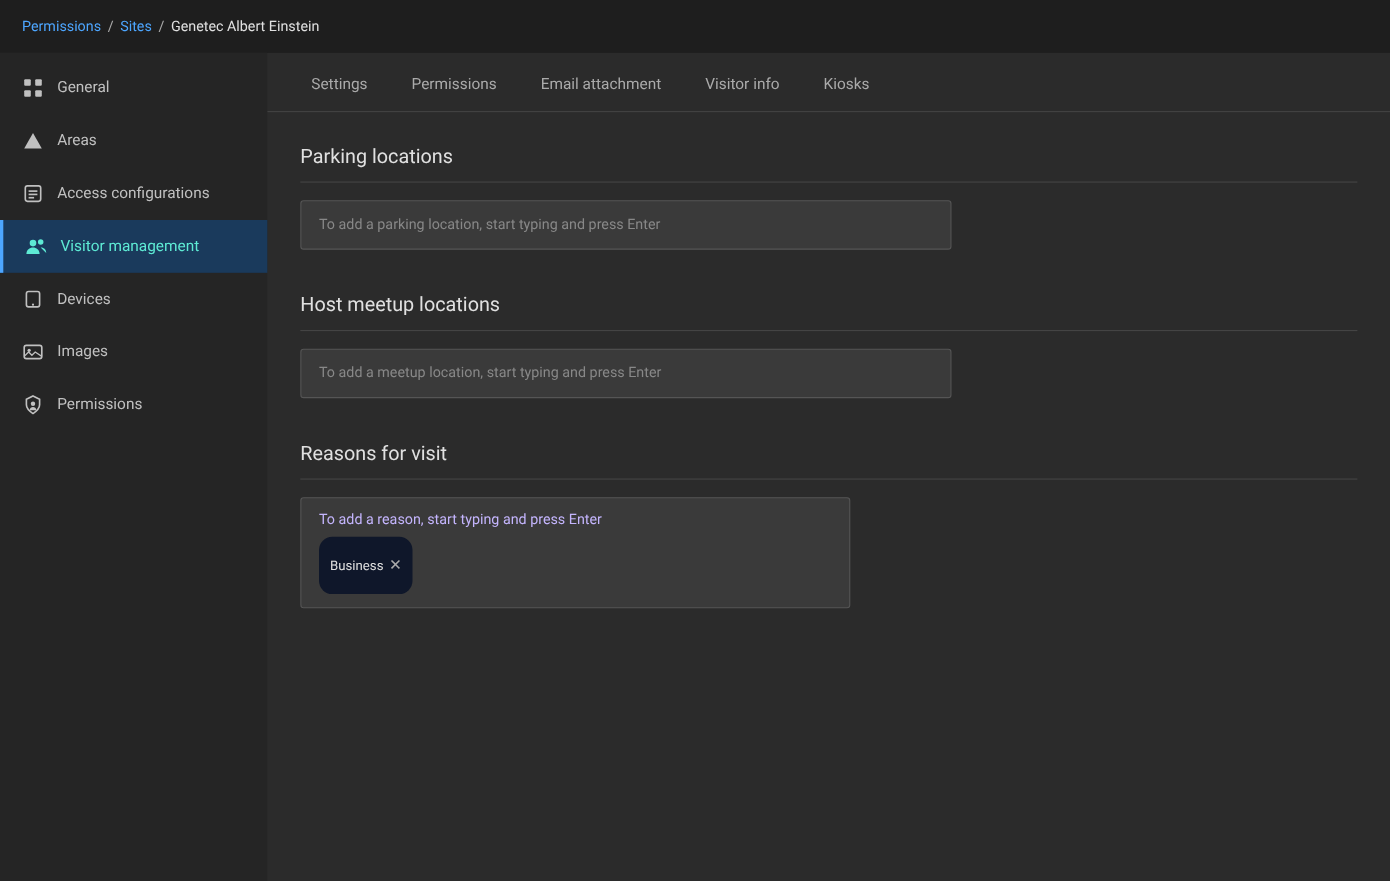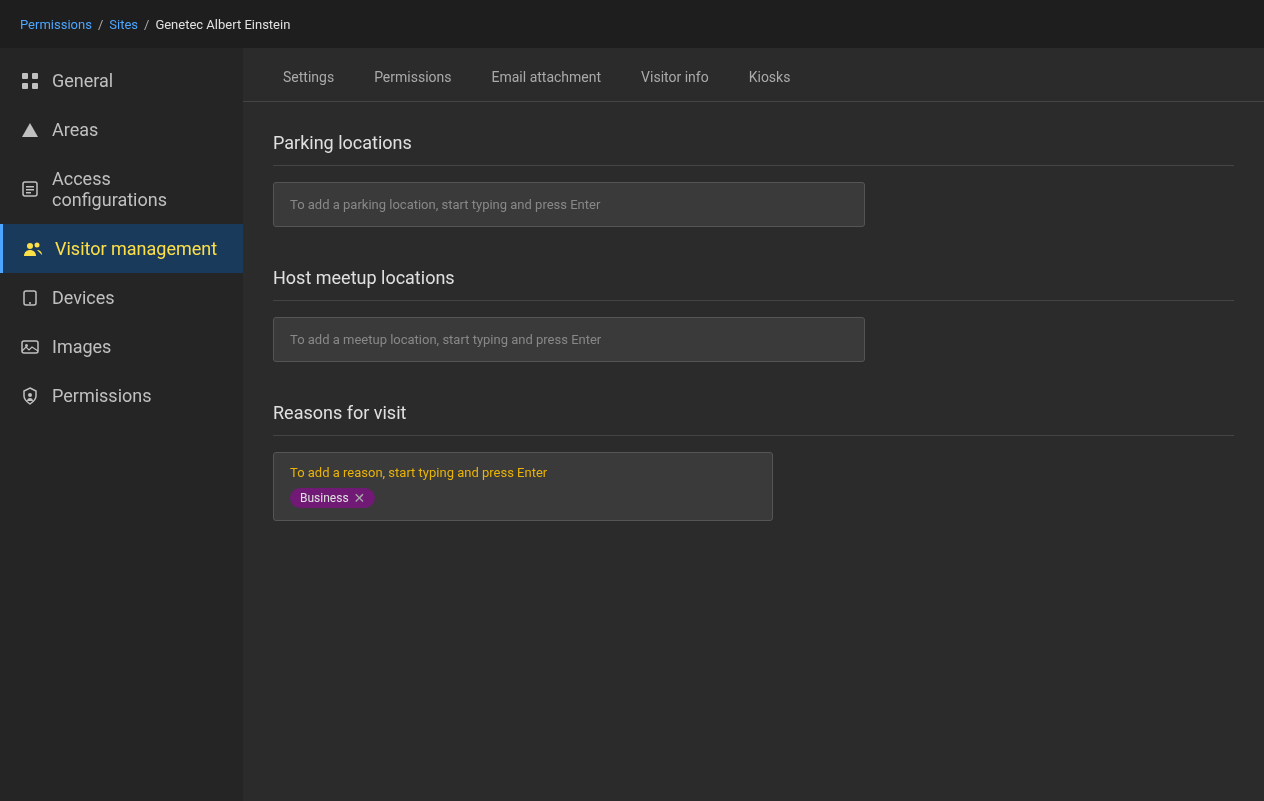--- a/index.html
+++ b/index.html
@@ -53,27 +53,27 @@
       background: #252525;
       flex-shrink: 0;
       padding-top: 8px;
     }
     .sidebar-item {
       display: flex;
       align-items: center;
       gap: 12px;
       padding: 14px 20px;
       cursor: pointer;
-      font-size: 18px;
+      font-size: 14px;
       color: #c0c0c0;
       transition: background 0.15s;
     }
     .sidebar-item.active {
       background: #1a3a5c;
-      color: #fde047;
+      color: #5eead4;
       border-left: 3px solid #4da6ff;
     }
     .sidebar-item .icon {
       width: 20px;
       height: 20px;
       display: flex;
       align-items: center;
       justify-content: center;
       flex-shrink: 0;
     }
@@ -147,33 +147,33 @@
     .tags-field {
       background: #3a3a3a;
       border: 1px solid #555;
       border-radius: 3px;
       padding: 12px 16px;
       width: 500px;
       min-height: 56px;
     }
     .tags-input {
       font-size: 13px;
-      color: #eab308;
+      color: #c4b5fd;
       margin-bottom: 8px;
     }
     .tags-row {
       display: flex;
       flex-wrap: wrap;
       gap: 6px;
     }
     .tag {
-      background: #701a75;
+      background: #0f172a;
       color: #e0e0e0;
       border-radius: 12px;
-      padding: 3px 10px;
+      padding: 19px 10px;
       font-size: 12px;
       display: flex;
       align-items: center;
       gap: 5px;
     }
     .tag-remove {
       cursor: pointer;
       color: #aaa;
       font-size: 14px;
       line-height: 1;

